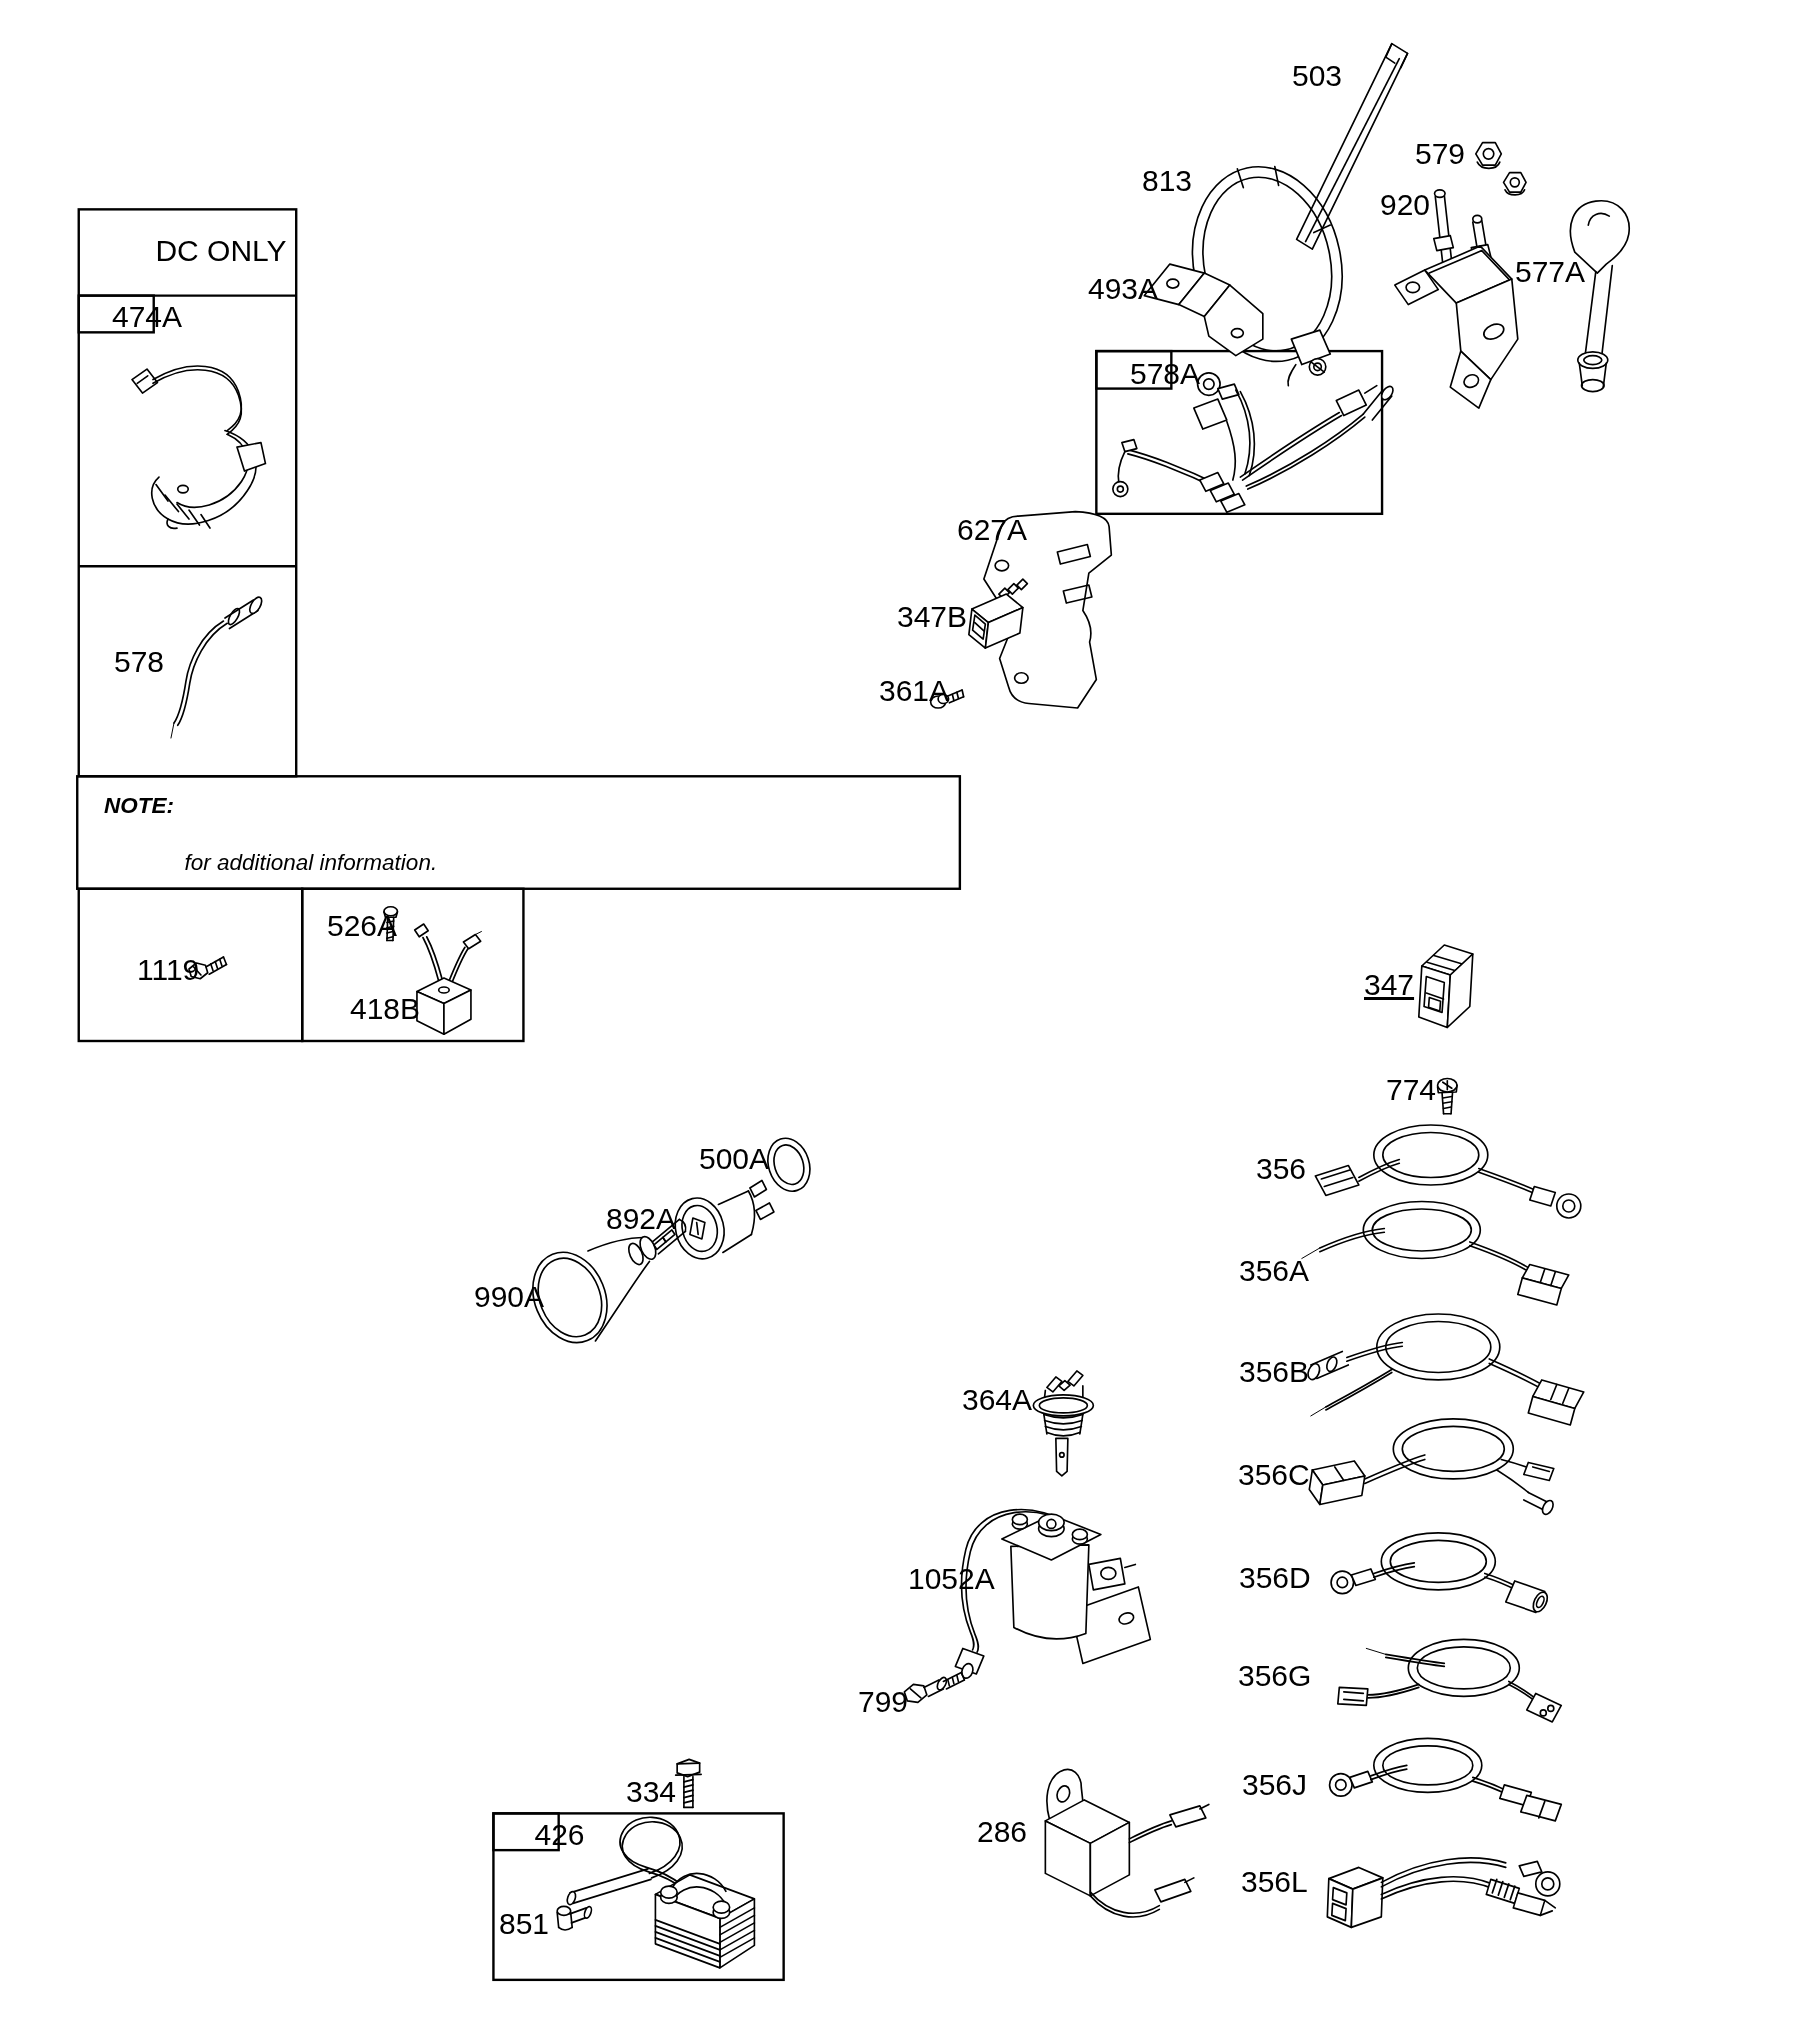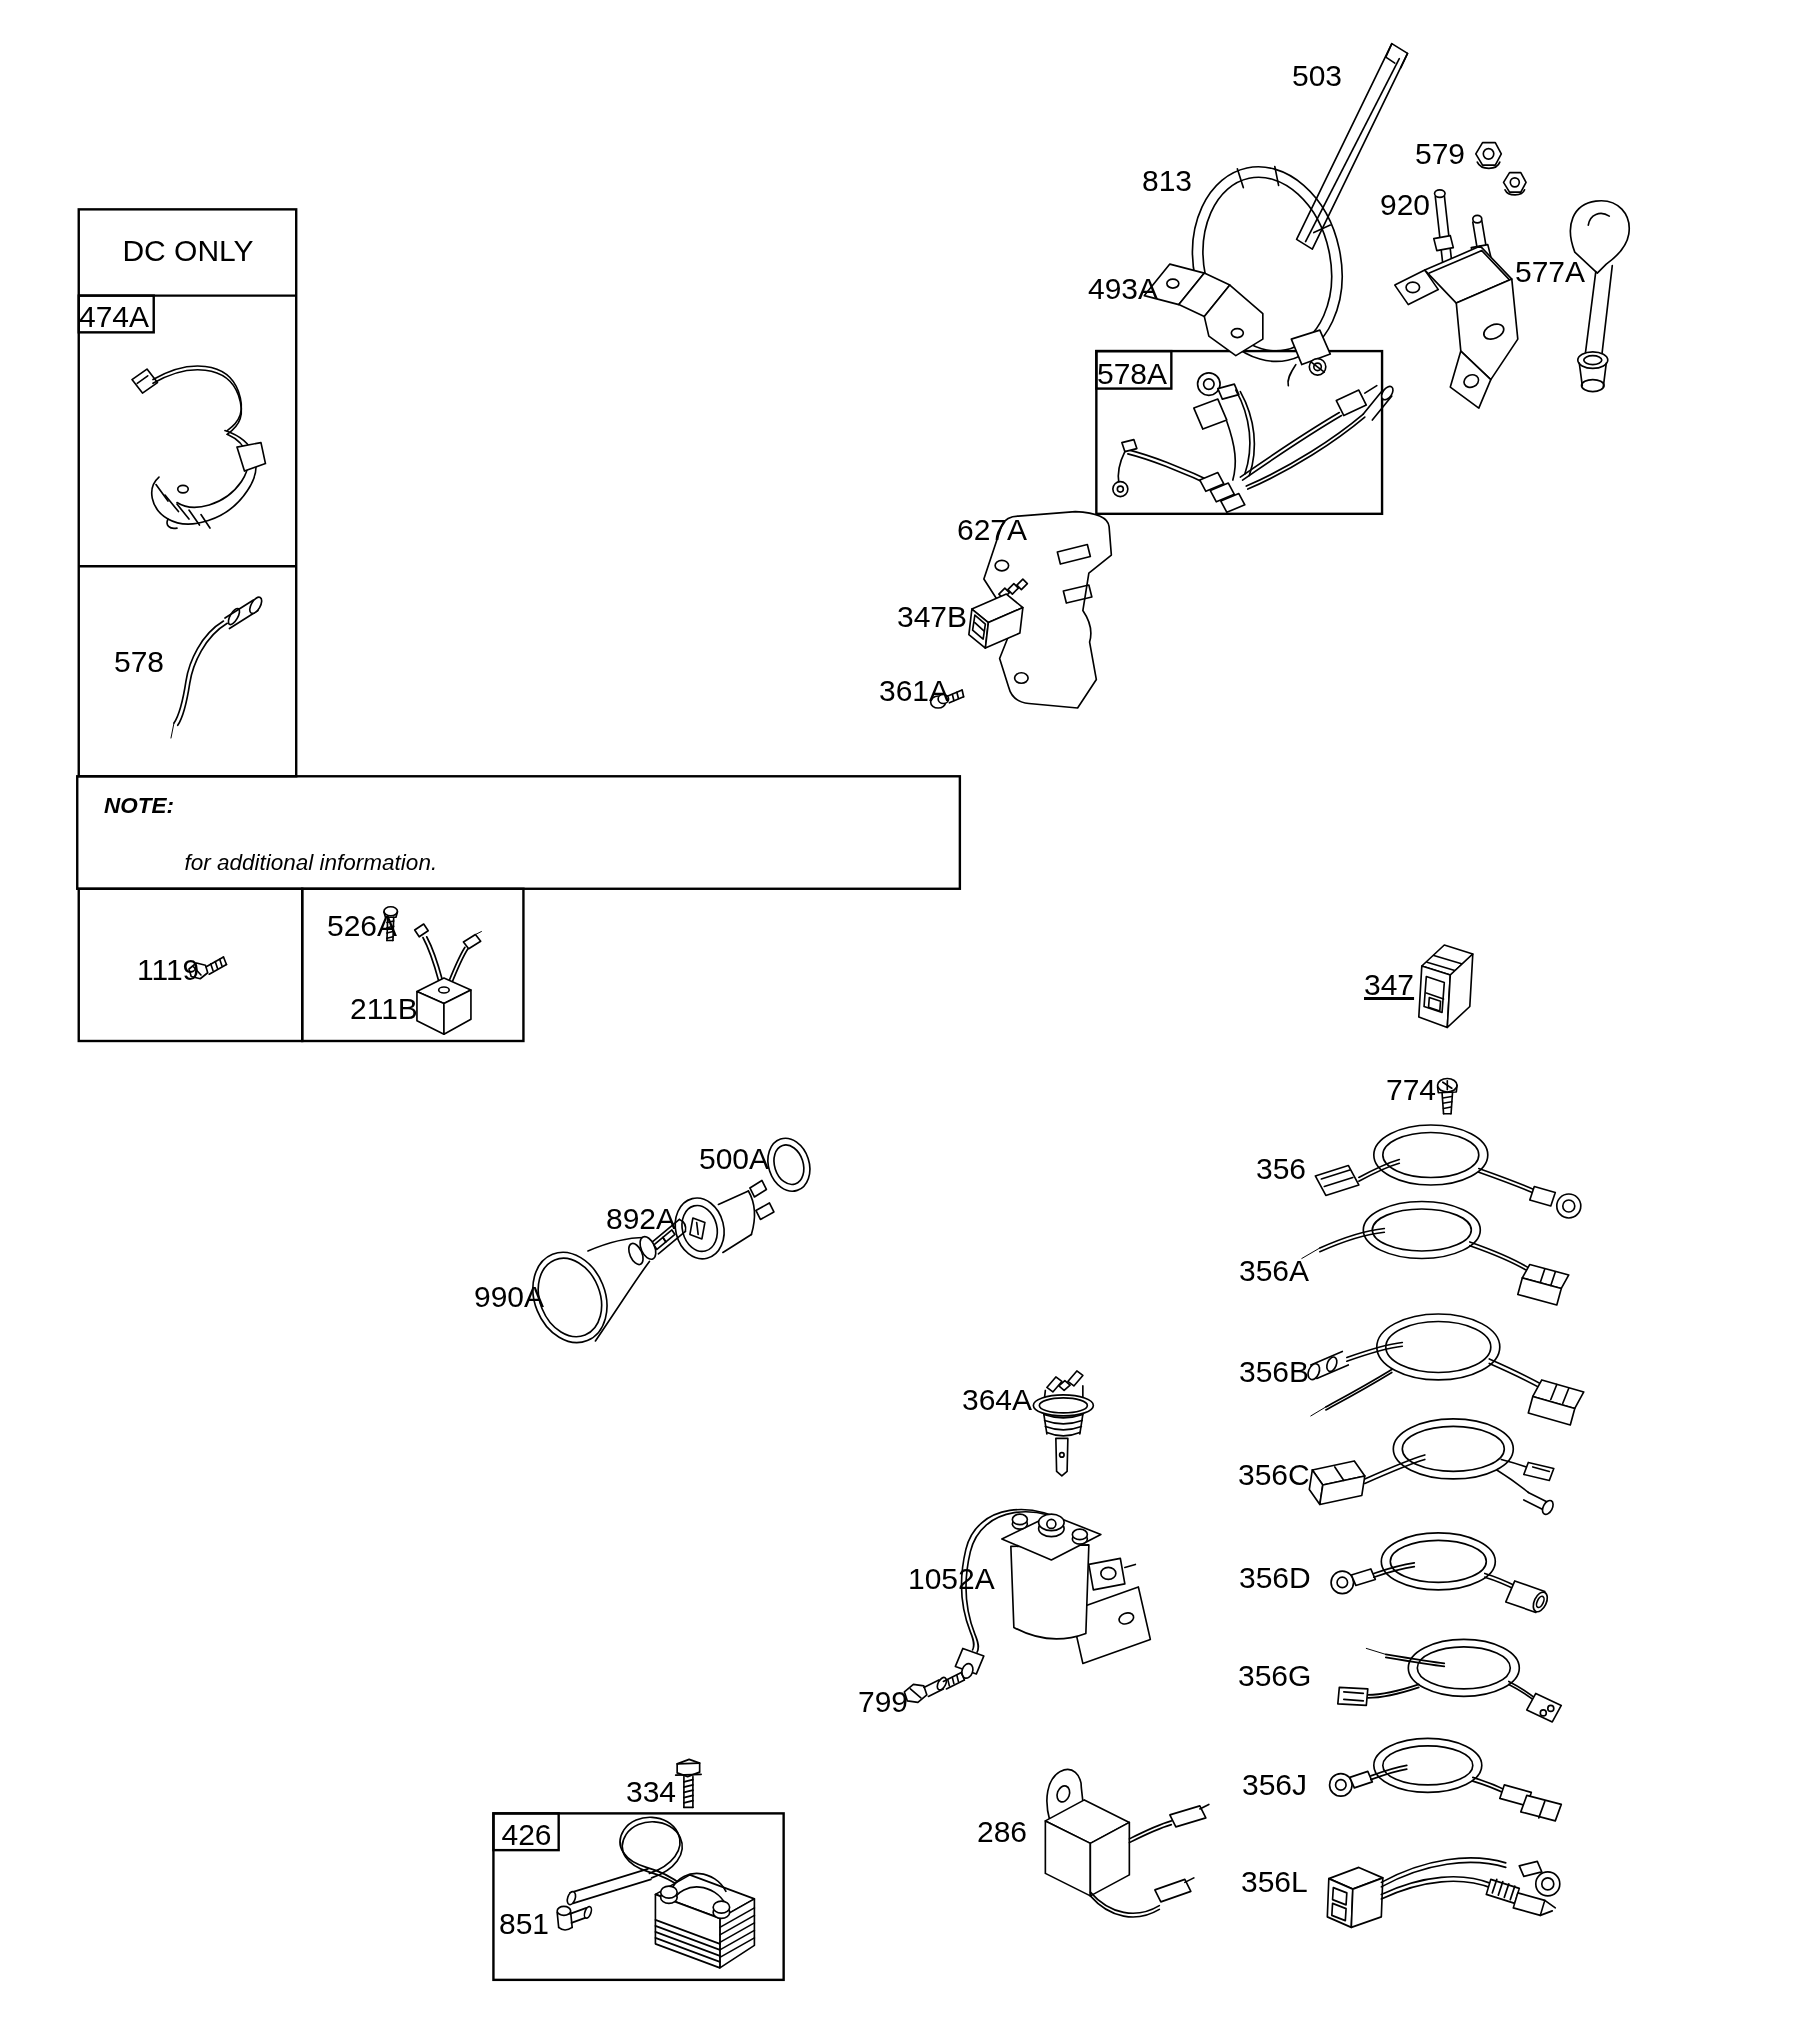--- a/index.html
+++ b/index.html
@@ -4,21 +4,21 @@
 <style>
   html,body{margin:0;padding:0;background:#fff;}
   #stage{position:relative;width:1811px;height:2025px;background:#ffffff;overflow:hidden;
          font-family:"Liberation Sans","DejaVu Sans",sans-serif;color:#000;}
   #art{position:absolute;left:0;top:0;}
   .ln{fill:none;stroke:#000;stroke-width:2.2;stroke-linecap:round;stroke-linejoin:round;}
   .fw{fill:#fff;stroke:#000;stroke-width:2.2;stroke-linejoin:round;}
   .bx{fill:none;stroke:#000;stroke-width:3.2;}
   .thin{fill:none;stroke:#000;stroke-width:1.3;}
   .lbl{position:absolute;font-size:30px;letter-spacing:0px;white-space:nowrap;}
-  .lbl.ctr{text-align:center;}
+  .lbl.ctr{text-align:center;margin-left:33px;}
   .note-wrap{position:absolute;left:104px;top:792px;display:flex;font-size:22.5px;font-style:italic;line-height:28.5px;}
   .note-prefix{font-weight:bold;margin-right:10.5px;}
 </style>
 </head>
 <body>
 
 <div id="stage">
 
 <svg id="art" width="1811" height="2025" viewBox="0 0 2415 2700" xmlns="http://www.w3.org/2000/svg">
 
@@ -537,21 +537,21 @@
     <span class="note-prefix">NOTE:</span>
     <span>
       <br>
       <br>
       <span>for additional information.</span>
     </span>
   </div>
 
   <div class="lbl" style="left:137px;top:953px;">1119</div>
   <div class="lbl" style="left:327px;top:909px;">526A</div>
-  <div class="lbl" style="left:350px;top:992px;">211B</div>
+  <div class="lbl" style="left:350px;top:992px;">418B</div>
 
   <div class="lbl" style="left:1292px;top:59px;">503</div>
   <div class="lbl" style="left:1142px;top:164px;">813</div>
   <div class="lbl" style="left:1088px;top:272px;">493A</div>
   <div class="lbl" style="left:1415px;top:137px;">579</div>
   <div class="lbl" style="left:1380px;top:188px;">920</div>
   <div class="lbl" style="left:1515px;top:255px;">577A</div>
   <div class="lbl ctr" style="left:1097px;top:357px;width:53px;">578A</div>
 
   <div class="lbl" style="left:957px;top:513px;">627A</div>

